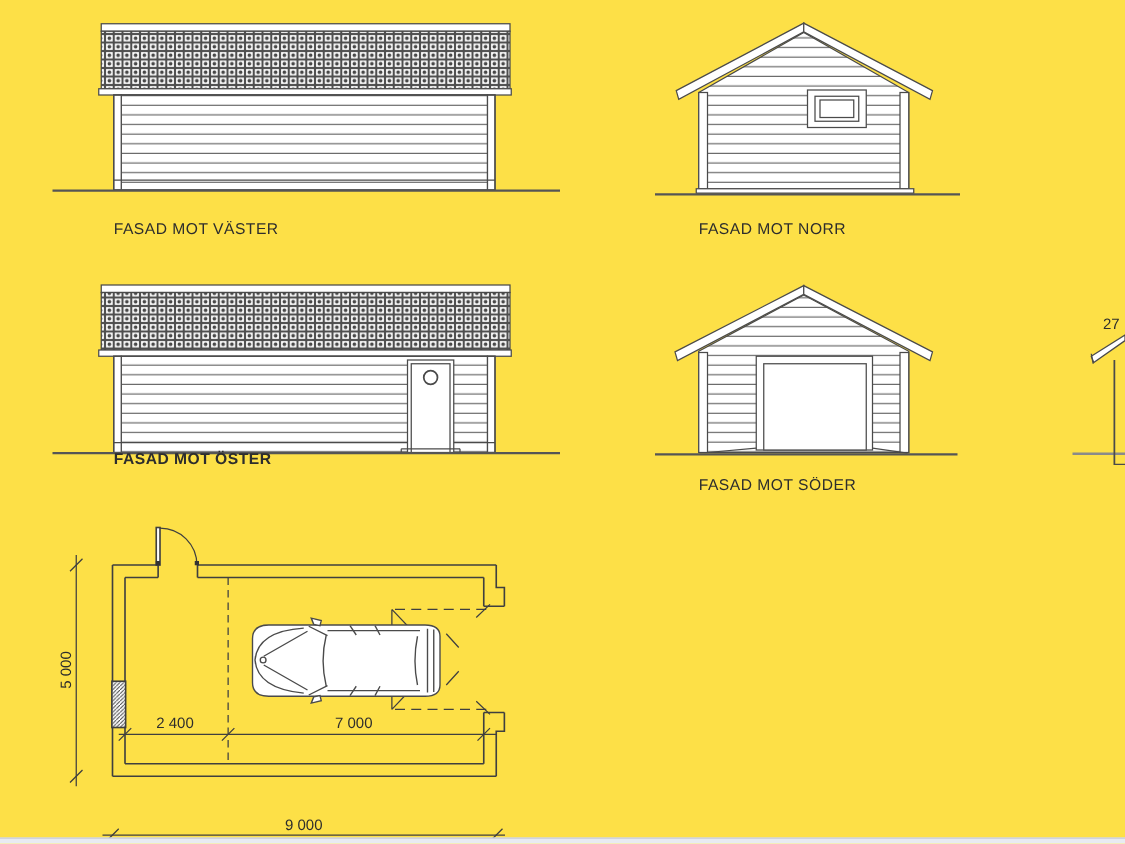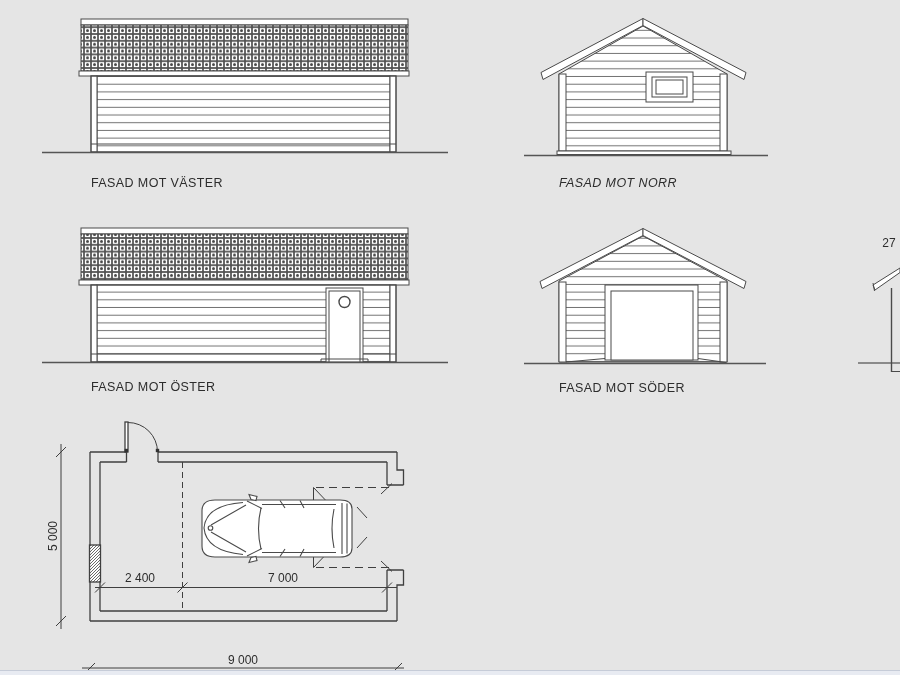--- a/index.html
+++ b/index.html
@@ -1,17 +1,17 @@
 <!DOCTYPE html>
 <html><head>
 <meta charset="utf-8">
 <style>
   html,body{margin:0;padding:0;background:#ffffff;}
   .sheet{
-    position:relative;width:900px;height:675px;background:#e5e5e5;overflow:hidden;
+    position:relative;width:900px;height:675px;background:#fde047;overflow:hidden;
     font-family:"Liberation Sans", sans-serif;
   }
   .sheet svg{position:absolute;left:0;top:0;}
   .lbl{
     position:absolute;font-size:12.5px;letter-spacing:.4px;color:#2d2d2d;
     white-space:nowrap;font-weight:400;
   }
   .dim{
     position:absolute;font-size:12px;color:#2d2d2d;white-space:nowrap;text-align:center;
   }
@@ -176,25 +176,25 @@
       <line x1="82" y1="668" x2="404" y2="668"></line>
       <path d="M85,673 L95,663 M392,673 L402,663"></path>
 
       <line x1="61" y1="444" x2="61" y2="629"></line>
       <path d="M56,457 L66,447 M56,626 L66,616"></path>
     </g>
   </g>
 </svg>
 
 <div class="lbl" style="left:91px;top:176px;">FASAD MOT VÄSTER</div>
-<div class="lbl" style="left:559px;top:176px;font-style:italic;">FASAD MOT NORR</div>
-<div class="lbl" style="left:91px;top:380px;">FASAD MOT ÖSTER</div>
+<div class="lbl" style="left:559px;top:176px;">FASAD MOT NORR</div>
+<div class="lbl" style="left:91px;top:360px;font-weight:bold;">FASAD MOT ÖSTER</div>
 <div class="lbl" style="left:559px;top:381px;text-align:center;">FASAD MOT SÖDER</div>
 
-<div class="dim" style="left:878px;top:236px;width:22px;">27</div>
+<div class="dim" style="left:878px;top:252px;width:22px;">27</div>
 
 <div class="dim rot" style="left:33px;top:529px;">5 000</div>
 <div class="dim" style="left:110px;top:571px;width:60px;">2 400</div>
 <div class="dim" style="left:253px;top:571px;width:60px;">7 000</div>
 <div class="dim" style="left:213px;top:653px;width:60px;">9 000</div>
 
 <div class="footer-bar"></div>
 
 </div>
 

